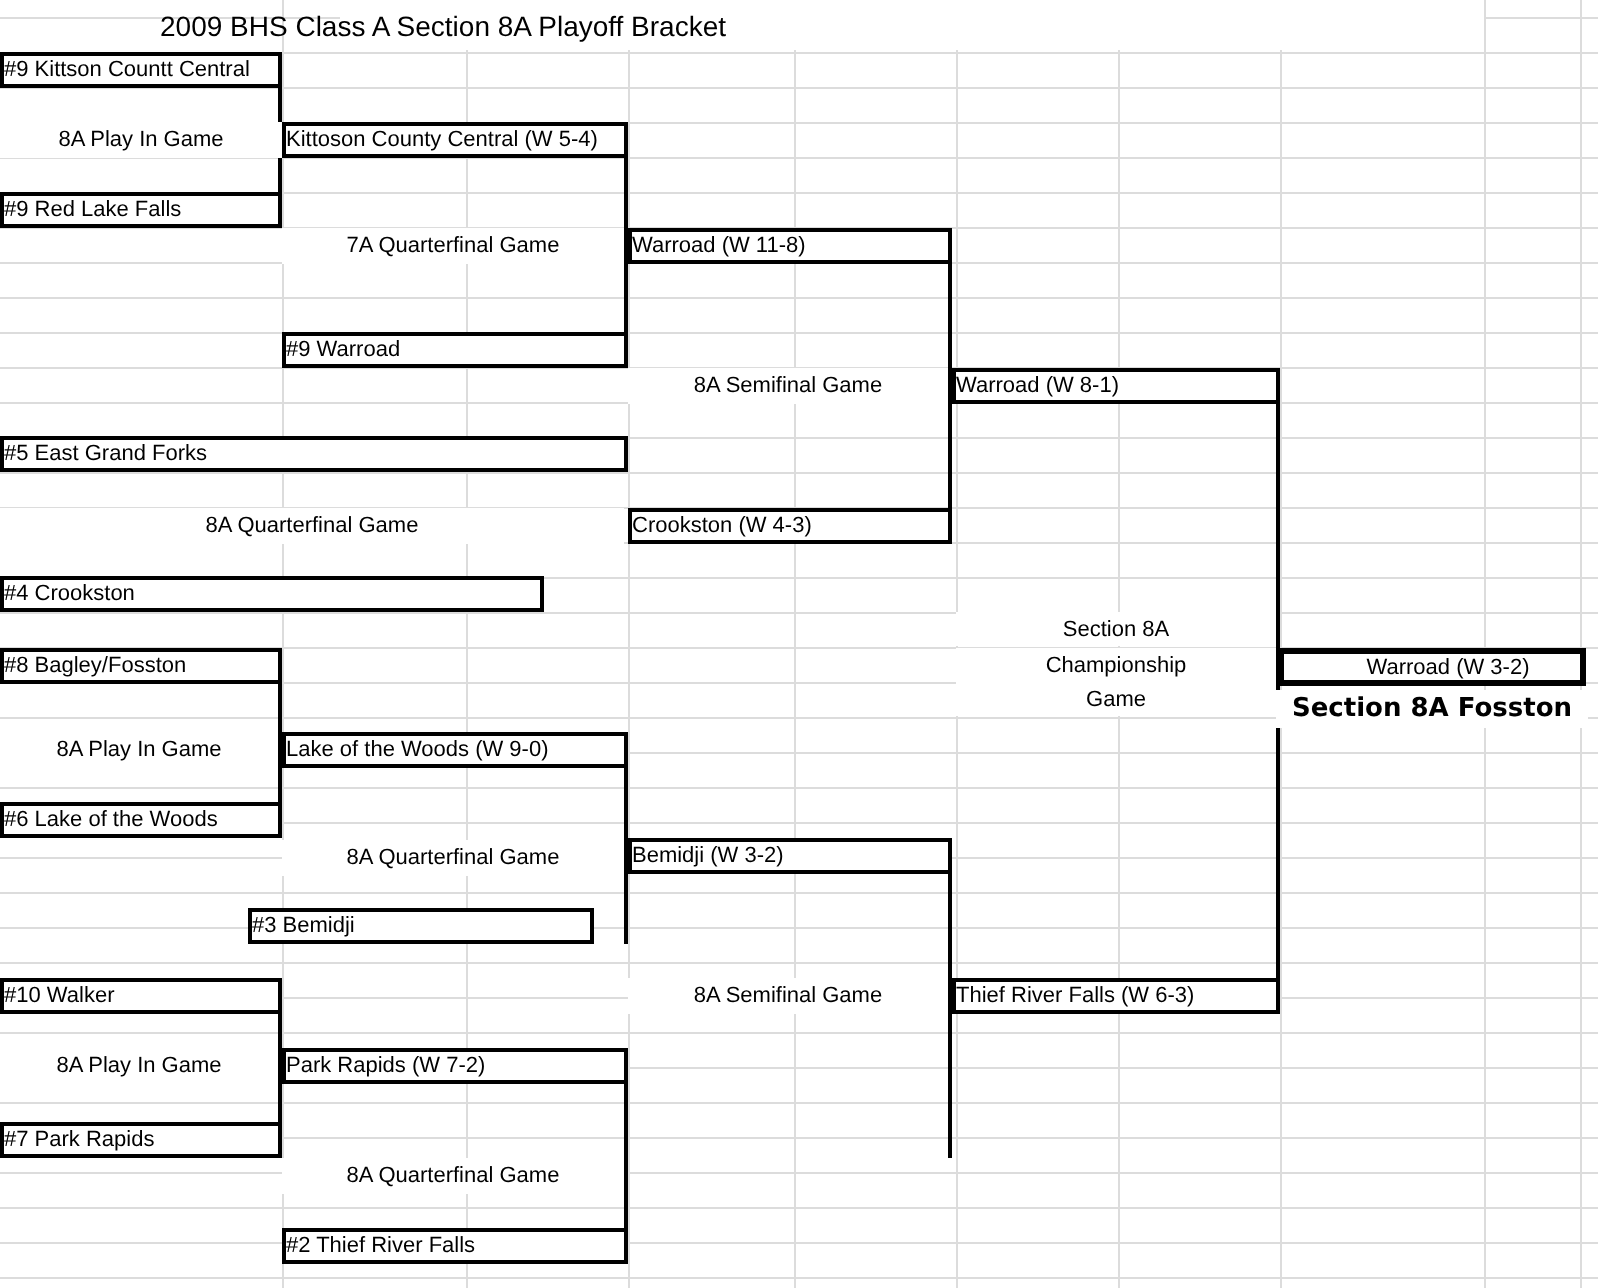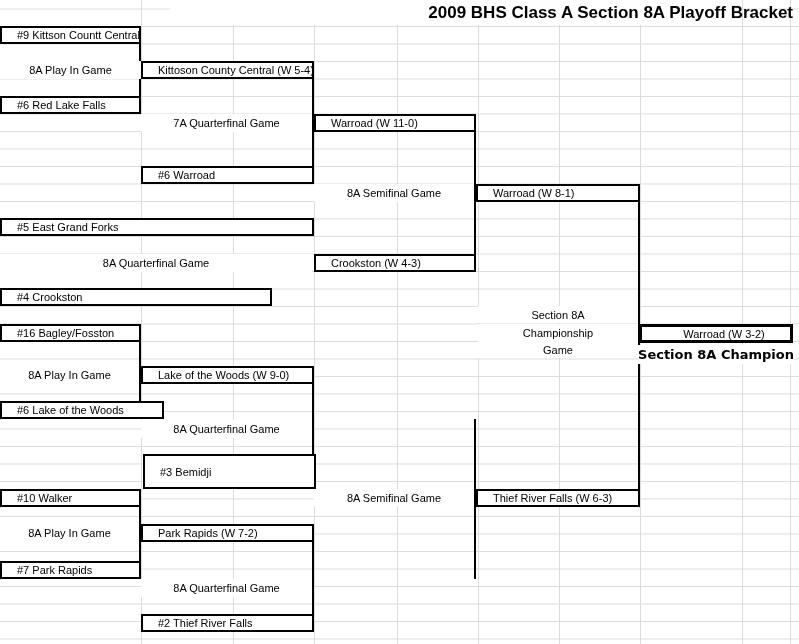--- a/index.html
+++ b/index.html
@@ -19,39 +19,39 @@
   .vline { position: absolute; top: 0; bottom: 0; width: 1px; background: #dcdcdc; }
   .conn  { position: absolute; width: 2px; background: #000; }
   .box {
     position: absolute;
     background: #fff;
     border: 2px solid #000;
     box-sizing: border-box;
     font-size: 11px;
     display: flex;
     align-items: center;
-    padding-left: 15px;
+    padding-left: 0;
     white-space: nowrap;
   }
   .box.center { justify-content: center; padding-left: 16px; }
   .box.thick  { border-width: 3px; }
   .lbl {
     position: absolute;
     background: #fff;
     box-sizing: border-box;
     font-size: 11px;
     display: flex;
     align-items: center;
     justify-content: center;
     white-space: nowrap;
   }
   .title-bg { position: absolute; left: 170px; top: 0; width: 572px; height: 25px; background: #fff; }
   .title {
     position: absolute; left: 80px; top: 0; width: 713px; height: 26px;
-    font-size: 17px; font-weight: bold; text-align: right; line-height: 26px;
+    font-size: 14px; font-weight: normal; text-align: left; line-height: 26px;
     white-space: nowrap;
   }
   .champion-lbl {
     position: absolute;
     font-family: "DejaVu Sans", sans-serif;
     font-weight: bold;
     font-size: 13px;
     background: #fff;
     display: flex;
     align-items: center;
@@ -94,35 +94,36 @@
   <div class="lbl" style="left:478px; top:306px; width:160px; height:17px">Section 8A</div>
   <div class="lbl" style="left:478px; top:324px; width:160px; height:17px">Championship</div>
   <div class="lbl" style="left:478px; top:341px; width:160px; height:17px">Game</div>
   <div class="lbl" style="left:0;     top:366px; width:139px; height:18px">8A Play In Game</div>
   <div class="lbl" style="left:141px; top:420px; width:171px; height:18px">8A Quarterfinal Game</div>
   <div class="lbl" style="left:314px; top:489px; width:160px; height:18px">8A Semifinal Game</div>
   <div class="lbl" style="left:0;     top:524px; width:139px; height:18px">8A Play In Game</div>
   <div class="lbl" style="left:141px; top:579px; width:171px; height:18px">8A Quarterfinal Game</div>
 
   <div class="box" style="left:0;     top:26px;  width:141px; height:18px">#9 Kittson Countt Central</div>
-  <div class="box" style="left:0;     top:96px;  width:141px; height:18px">#6 Red Lake Falls</div>
-  <div class="box" style="left:141px; top:166px; width:173px; height:18px">#6 Warroad</div>
+  <div class="box" style="left:0;     top:96px;  width:141px; height:18px">#9 Red Lake Falls</div>
+  <div class="box" style="left:141px; top:166px; width:173px; height:18px">#9 Warroad</div>
   <div class="box" style="left:0;     top:218px; width:314px; height:18px">#5 East Grand Forks</div>
   <div class="box" style="left:0;     top:288px; width:272px; height:18px">#4 Crookston</div>
-  <div class="box" style="left:0;     top:324px; width:141px; height:18px">#16 Bagley/Fosston</div>
-  <div class="box" style="left:0;     top:401px; width:164px; height:18px">#6 Lake of the Woods</div>
-  <div class="box" style="left:143px; top:454px; width:173px; height:35px">#3 Bemidji</div>
+  <div class="box" style="left:0;     top:324px; width:141px; height:18px">#8 Bagley/Fosston</div>
+  <div class="box" style="left:0;     top:401px; width:141px; height:18px">#6 Lake of the Woods</div>
+  <div class="box" style="left:124px; top:454px; width:173px; height:18px">#3 Bemidji</div>
   <div class="box" style="left:0;     top:489px; width:141px; height:18px">#10 Walker</div>
   <div class="box" style="left:0;     top:561px; width:141px; height:18px">#7 Park Rapids</div>
   <div class="box" style="left:141px; top:614px; width:173px; height:18px">#2 Thief River Falls</div>
 
   <div class="box" style="left:141px; top:61px;  width:173px; height:18px">Kittoson County Central (W 5-4)</div>
-  <div class="box" style="left:314px; top:114px; width:162px; height:18px">Warroad (W 11-0)</div>
+  <div class="box" style="left:314px; top:114px; width:162px; height:18px">Warroad (W 11-8)</div>
   <div class="box" style="left:476px; top:184px; width:164px; height:18px">Warroad (W 8-1)</div>
   <div class="box" style="left:314px; top:254px; width:162px; height:18px">Crookston (W 4-3)</div>
   <div class="box" style="left:141px; top:366px; width:173px; height:18px">Lake of the Woods (W 9-0)</div>
+  <div class="box" style="left:314px; top:419px; width:162px; height:18px">Bemidji (W 3-2)</div>
   <div class="box" style="left:476px; top:489px; width:164px; height:18px">Thief River Falls (W 6-3)</div>
   <div class="box" style="left:141px; top:524px; width:173px; height:18px">Park Rapids (W 7-2)</div>
   <div class="box center thick" style="left:639px; top:324px; width:154px; height:19px">Warroad (W 3-2)</div>
 
-  <div class="champion-lbl" style="left:638px; top:345px; width:156px; height:19px">Section 8A Champion</div>
+  <div class="champion-lbl" style="left:638px; top:345px; width:156px; height:19px">Section 8A Fosston</div>
 
 </div>
 
 </body></html>

